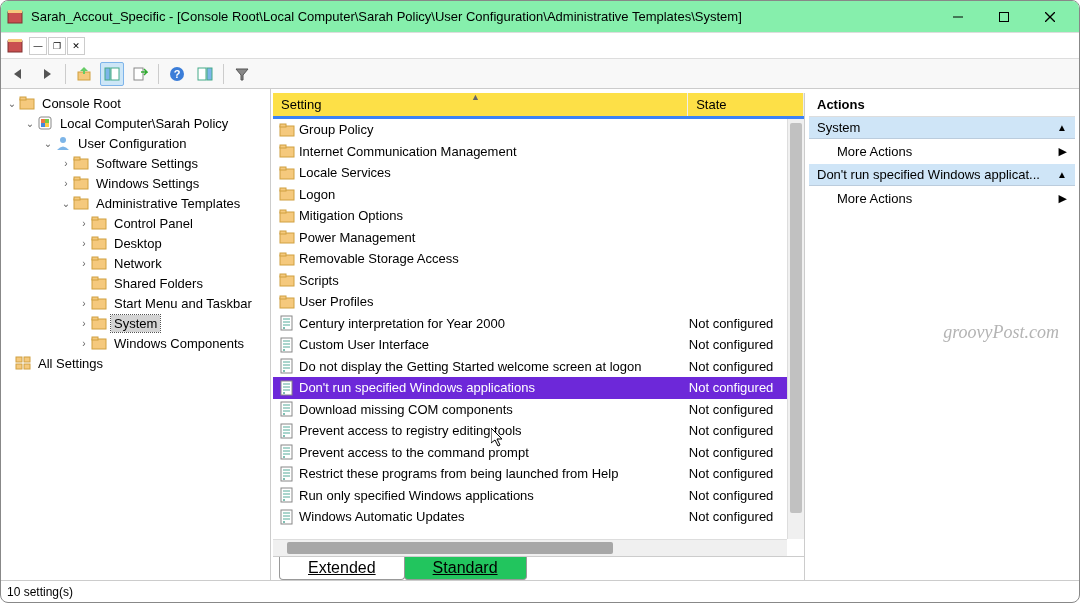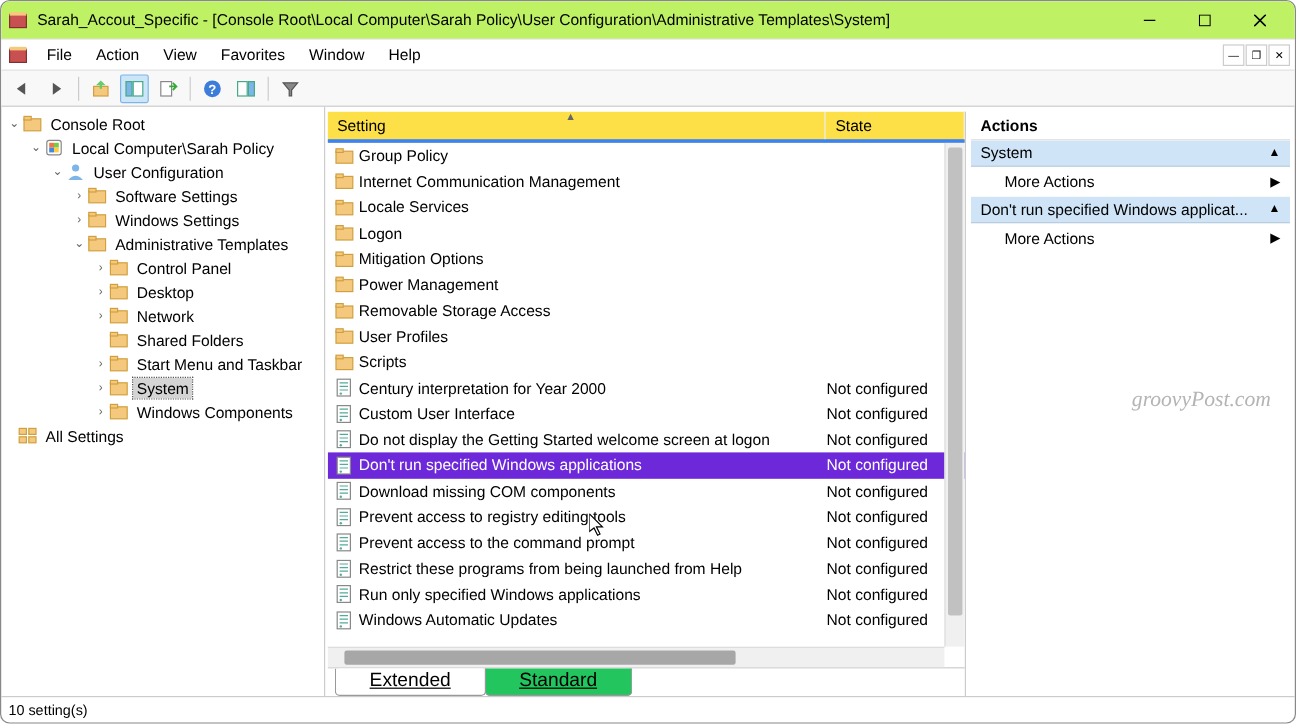--- a/index.html
+++ b/index.html
@@ -1,17 +1,17 @@
 <!DOCTYPE html>
 <html><head>
 <meta charset="utf-8">
 <style>
 * { box-sizing: border-box; margin: 0; padding: 0; }
 body { font-family: "Segoe UI", Tahoma, sans-serif; font-size: 13px; background: #fff; width: 1080px; height: 603px; overflow: hidden; display: flex; flex-direction: column; border: 1px solid #888; border-radius: 8px; }
-.titlebar { display: flex; align-items: center; height: 32px; padding: 0 6px; background: #bef264; border-bottom: 1px solid #ddd; }
+.titlebar { display: flex; align-items: center; height: 32px; padding: 0 6px; background: #86efac; border-bottom: 1px solid #ddd; }
 .titlebar .app-icon { width: 16px; height: 16px; margin-right: 8px; }
 .titlebar .title { flex: 1; font-size: 13px; color: #000; }
 .win-buttons { display: flex; gap: 0; }
 .win-btn { width: 46px; height: 32px; display: flex; align-items: center; justify-content: center; }
 .mdi-bar { display: flex; align-items: center; height: 26px; background: #fff; border-bottom: 1px solid #ddd; }
 .mdi-icon { width: 16px; height: 16px; margin: 0 6px; }
 .mdi-menu { display: flex; flex: 1; }
 .mdi-menu span { padding: 3px 10px; cursor: default; }
 .mdi-winbtns { display: flex; gap: 1px; margin-right: 4px; }
 .mdi-winbtn { width: 18px; height: 18px; display: flex; align-items: center; justify-content: center; border: 1px solid #ccc; font-size: 9px; }
@@ -88,28 +88,20 @@
   </div>
 </div>
 
 <div class="mdi-bar">
   <span class="mdi-icon">
     <svg width="16" height="16">
         <rect x="1" y="3" width="14" height="11" fill="#c95050" stroke="#803030"></rect>
         <rect x="1" y="1" width="14" height="3" fill="#f5c97d"></rect>
       </svg>
   </span>
-  <div class="mdi-menu">
-    <span>File</span>
-    <span>Action</span>
-    <span>View</span>
-    <span>Favorites</span>
-    <span>Window</span>
-    <span>Help</span>
-  </div>
   <div class="mdi-winbtns">
     <div class="mdi-winbtn">—</div>
     <div class="mdi-winbtn">❐</div>
     <div class="mdi-winbtn">✕</div>
   </div>
 </div>
 
 <div class="toolbar">
   <div class="tool-btn">
       <svg width="16" height="14">
@@ -391,31 +383,31 @@
     <span class="row-setting">Removable Storage Access</span>
     <span class="row-state"></span>
           </div>
           <div class="list-row">
             <span class="row-icon">
               <svg width="16" height="16">
                 <rect x="1" y="4" width="14" height="10" class="folder-icon"></rect>
                 <rect x="1" y="2" width="6" height="3" class="folder-icon"></rect>
               </svg>
             </span>
+    <span class="row-setting">Scripts</span>
+    <span class="row-state"></span>
+          </div>
+          <div class="list-row">
+            <span class="row-icon">
+              <svg width="16" height="16">
+                <rect x="1" y="4" width="14" height="10" class="folder-icon"></rect>
+                <rect x="1" y="2" width="6" height="3" class="folder-icon"></rect>
+              </svg>
+            </span>
     <span class="row-setting">User Profiles</span>
-    <span class="row-state"></span>
-          </div>
-          <div class="list-row">
-            <span class="row-icon">
-              <svg width="16" height="16">
-                <rect x="1" y="4" width="14" height="10" class="folder-icon"></rect>
-                <rect x="1" y="2" width="6" height="3" class="folder-icon"></rect>
-              </svg>
-            </span>
-    <span class="row-setting">Scripts</span>
     <span class="row-state"></span>
           </div>
           <div class="list-row">
             <span class="row-icon">
               <svg width="16" height="16">
                 <rect x="2" y="1" width="11" height="14" fill="#fff" stroke="#888"></rect>
                 <line x1="4" y1="4" x2="11" y2="4" stroke="#5a9"></line>
                 <line x1="4" y1="7" x2="11" y2="7" stroke="#5a9"></line>
                 <line x1="4" y1="10" x2="11" y2="10" stroke="#5a9"></line>
                 <circle cx="5" cy="13" r="1" fill="#5a9"></circle>

